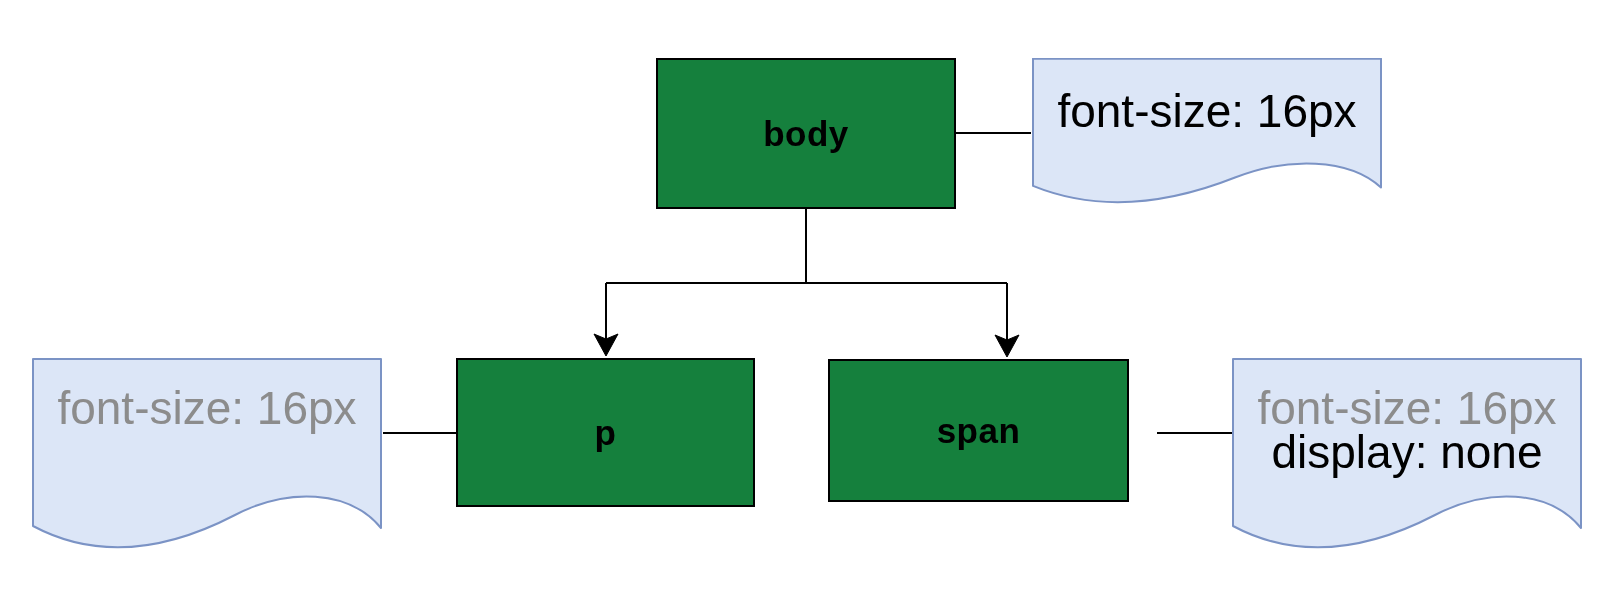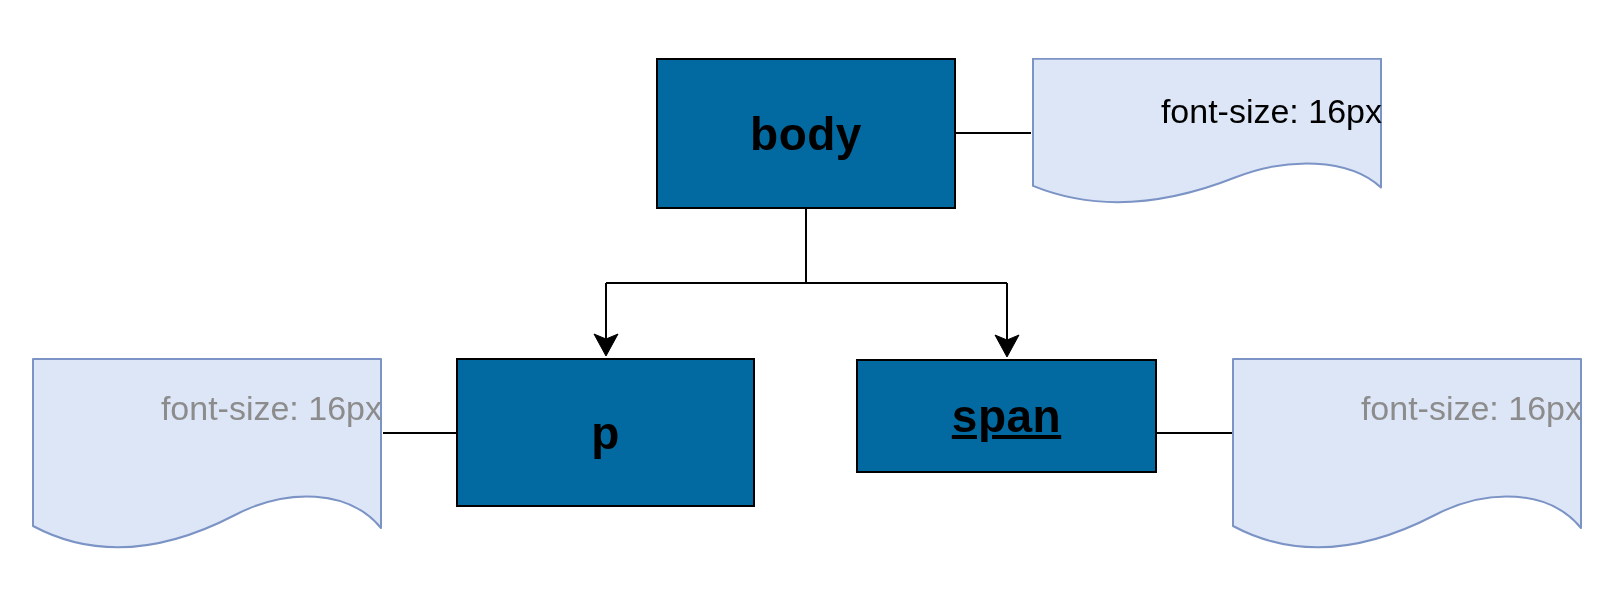--- a/index.html
+++ b/index.html
@@ -11,47 +11,47 @@
     font-family: "Liberation Sans", sans-serif;
     overflow: hidden;
   }
   .wires { position: absolute; left: 0; top: 0; width: 1618px; height: 600px; }
   .wires path { stroke: #000000; stroke-width: 2; fill: none; }
   .wires polygon { fill: #000000; stroke: #000000; stroke-width: 1; }
 
   .node {
     position: absolute;
     box-sizing: border-box;
-    background: #0369a1;
+    background: #15803d;
     border: 2px solid #000000;
     display: flex;
     align-items: center;
     justify-content: center;
-    font-size: 46px;
+    font-size: 35px;
     font-weight: bold;
     color: #000000;
     letter-spacing: 0.5px;
   }
   #node-body { left: 656px; top: 58px;  width: 300px; height: 151px; }
   #node-p    { left: 456px; top: 358px; width: 299px; height: 149px; }
-  #node-span { left: 856px; top: 359px; width: 301px; height: 114px; text-decoration: underline; }
+  #node-span { left: 828px; top: 359px; width: 301px; height: 143px; }
 
   .note { position: absolute; box-sizing: border-box; }
   .note > svg.note-shape { position: absolute; left: 0; top: 0; width: 100%; height: 100%; }
   .note-shape path {
     fill: #dce6f7;
     stroke: #7b93c5;
     stroke-width: 2;
     stroke-linejoin: round;
     vector-effect: non-scaling-stroke;
   }
   .note-text {
     position: relative;
-    text-align: right;
-    font-size: 34px;
+    text-align: center;
+    font-size: 46px;
     line-height: 44px;
     color: #000000;
   }
   .note-line.muted { color: #8c8c8c; }
 
   #note-body { left: 1032px; top: 58px;  width: 350px; height: 150px; }
   #note-body .note-text { padding-top: 31px; }
   #note-p    { left: 32px;   top: 358px; width: 350px; height: 197px; }
   #note-p .note-text { padding-top: 28px; }
   #note-span { left: 1232px; top: 358px; width: 350px; height: 197px; }
@@ -110,16 +110,17 @@
       <div class="note-line muted">font-size: 16px</div>
     </div>
   </div>
 
   <div class="note" id="note-span">
     <svg class="note-shape" viewBox="0 0 350 197" preserveAspectRatio="none" xmlns="http://www.w3.org/2000/svg">
       <path d="M1,1 L349,1 L349,170 C317,131 255,130 203,157 C151,184 76,208 1,168 Z"></path>
     </svg>
     <div class="note-text">
       <div class="note-line muted">font-size: 16px</div>
+      <div class="note-line">display: none</div>
     </div>
   </div>
 
 </div>
 
 </body></html>

